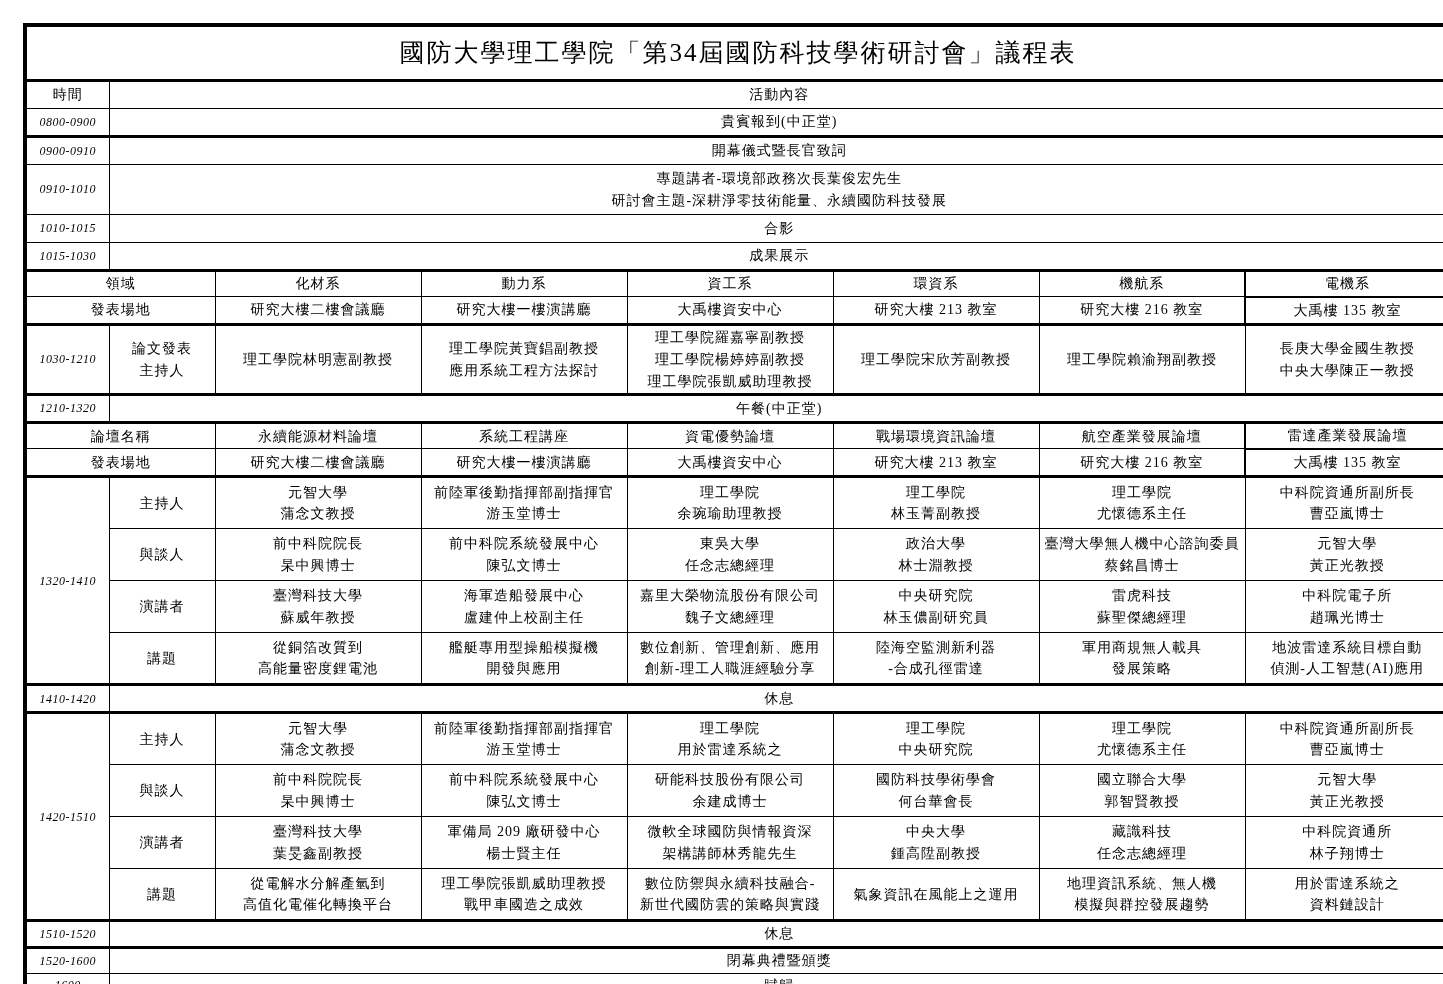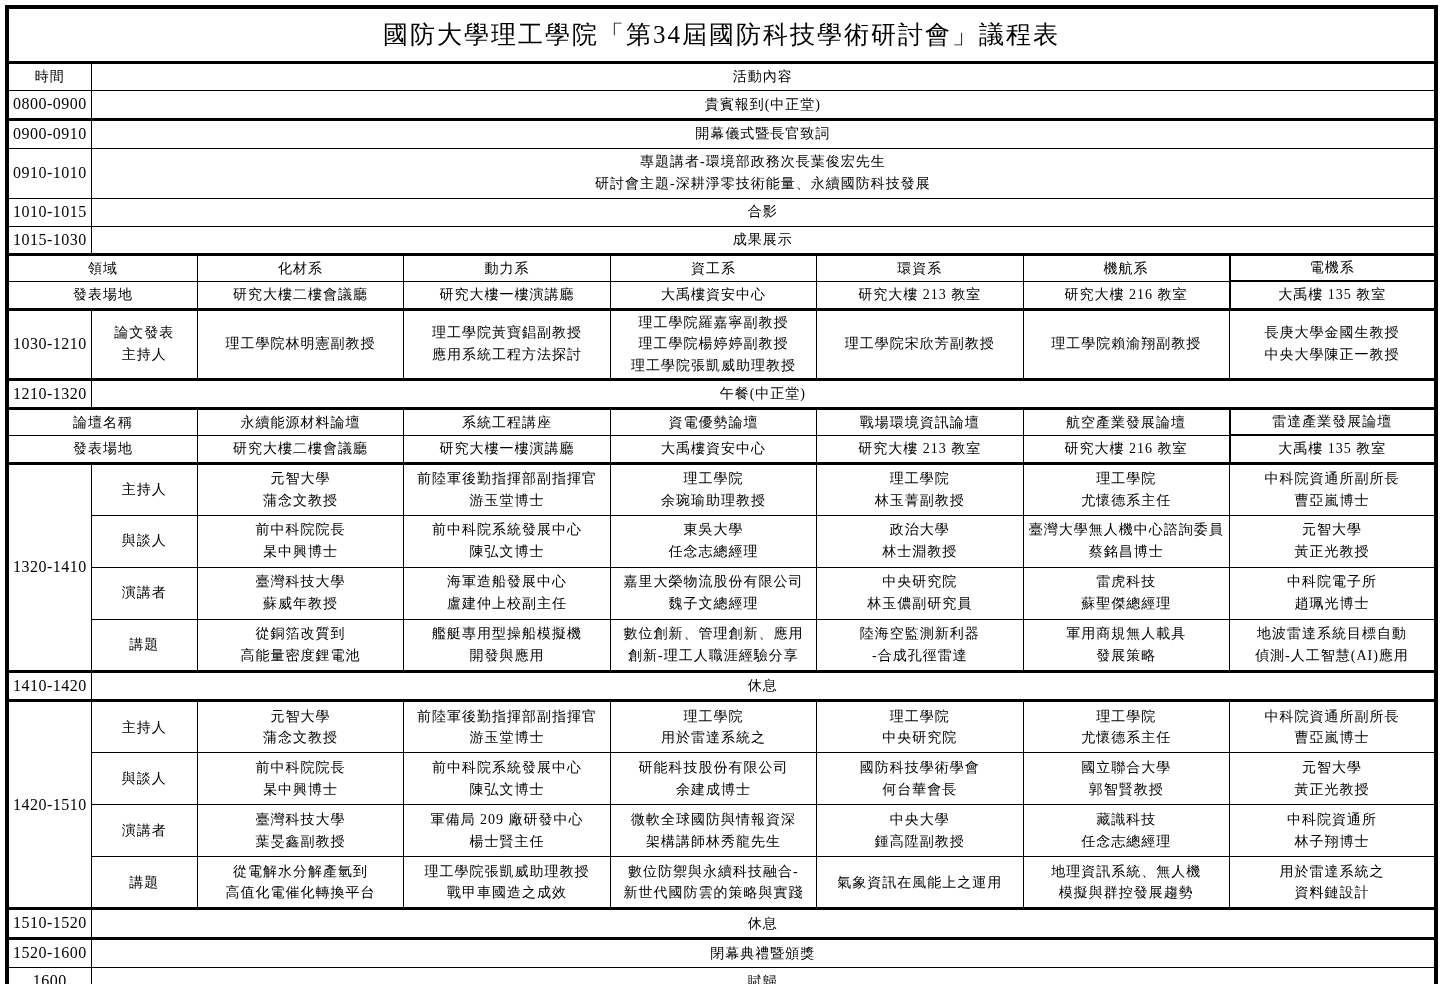--- a/index.html
+++ b/index.html
@@ -1,29 +1,29 @@
 <!DOCTYPE html>
 <html><head>
 <meta charset="utf-8">
 <style>
   html,body{margin:0;padding:0;background:#e8e8e8;}
   .page{
     width:1443px;height:984px;background:#fff;box-sizing:border-box;
-    padding:5px;font-family:"Liberation Serif","DejaVu Serif",serif;color:#000;
+    padding:23px;font-family:"Liberation Serif","DejaVu Serif",serif;color:#000;
   }
   table.agenda{
     border-collapse:collapse;table-layout:fixed;width:100%;height:100%;
     border:4px solid #000;background:#fff;
   }
   td,th{
     border:1px solid #000;text-align:center;vertical-align:middle;
     font-size:14px;font-weight:normal;letter-spacing:1px;line-height:1.55;
     padding:1px 2px;overflow:hidden;
   }
-  .time{letter-spacing:.5px;font-size:16px;}
+  .time{letter-spacing:.5px;font-size:12px;font-style:italic;}
   tr.thick td,tr.thick th{border-top:3px solid #000;}
   tr.title-row td{
     font-size:25px;letter-spacing:2px;border-bottom:3px solid #000;height:50px;
   }
   .hl{border:2.5px solid #000;box-shadow:2px 3px 0 #8f8f8f;}
   .rh26{height:16px}.rh28{height:28px}.rh50{height:50px}.rh52{height:52px}.rh65{height:65px}
 </style>
 </head>
 <body>
 

